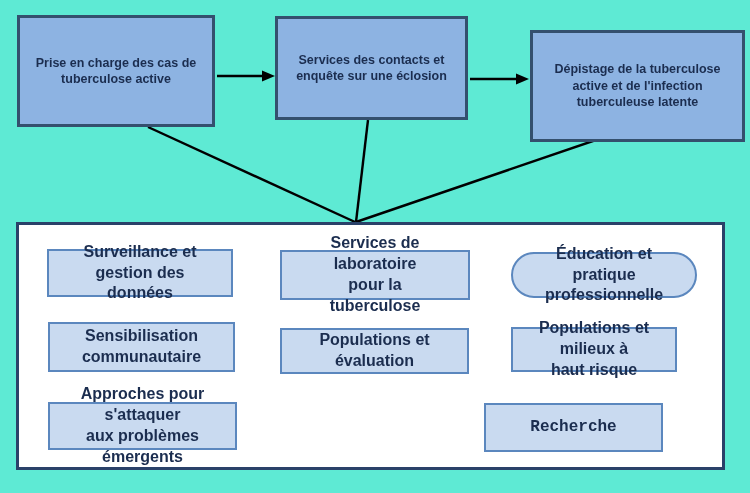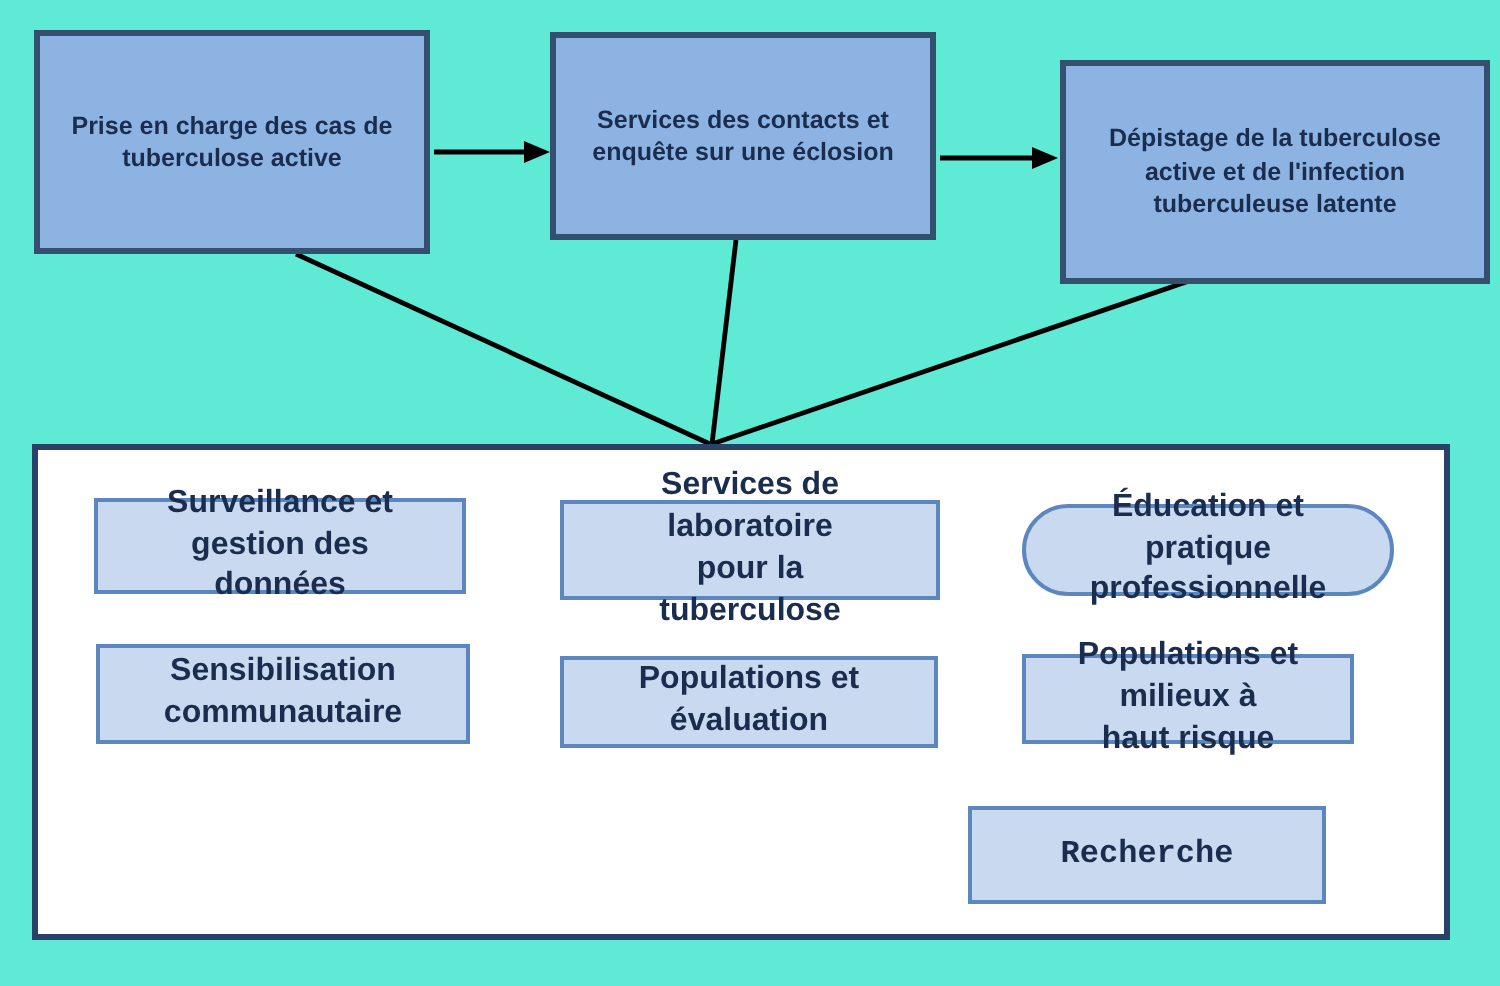--- a/index.html
+++ b/index.html
@@ -117,15 +117,17 @@
 données</div>
   <div class="grid-box g1">Services de laboratoire
 pour la tuberculose</div>
   <div class="grid-box g2">Éducation et pratique
 professionnelle</div>
   <div class="grid-box g3">Sensibilisation
 communautaire</div>
   <div class="grid-box g4">Populations et évaluation</div>
   <div class="grid-box g5">Populations et milieux à
 haut risque</div>
+  <div class="grid-box g6">Approches pour s'attaquer
+aux problèmes émergents</div>
   <div class="grid-box g8">Recherche</div>
 
 </div>
 
 </body></html>

